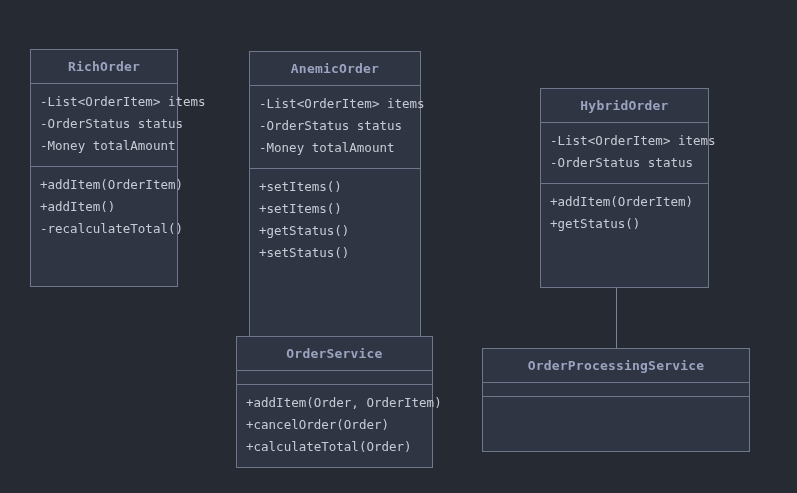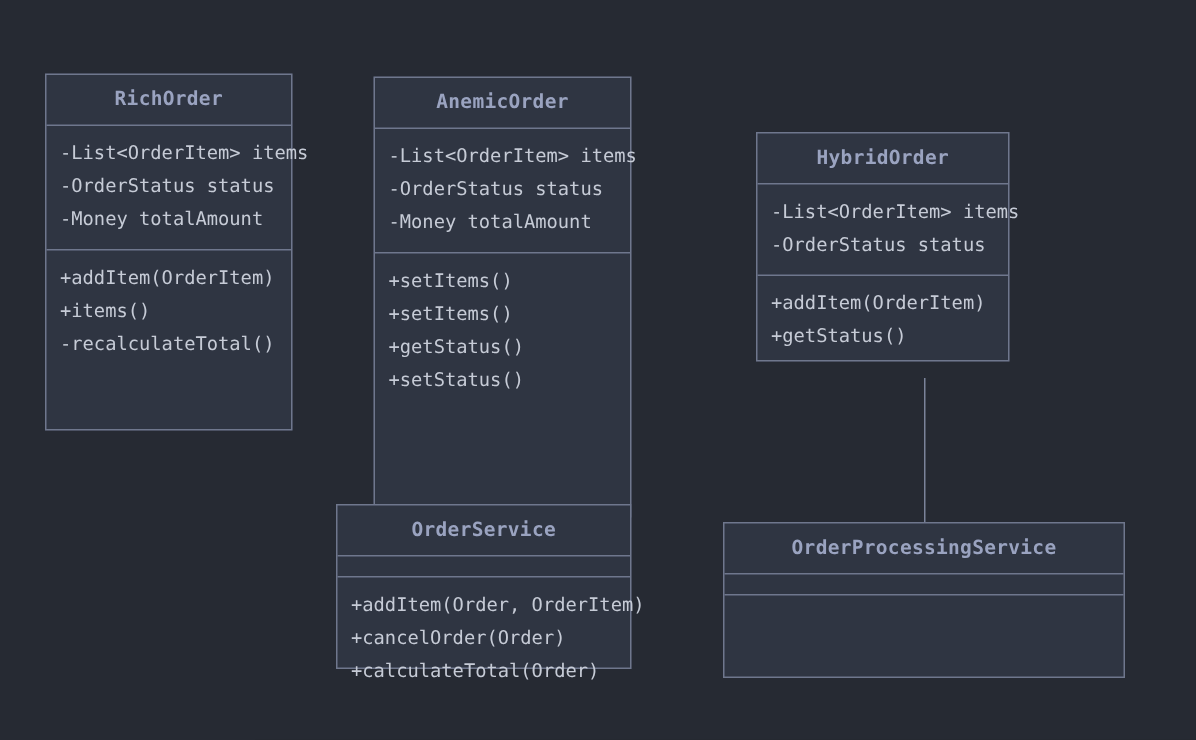--- a/index.html
+++ b/index.html
@@ -61,62 +61,62 @@
   }
 </style>
 </head>
 <body>
 
 <div id="canvas">
 
   <div class="connector" style="left:335px; top:288px; height:48px;"></div>
   <div class="connector" style="left:616px; top:252px; height:96px;"></div>
 
-  <div class="uml-class" style="left:30px; top:49px; width:165px; height:238px;">
+  <div class="uml-class" style="left:30px; top:49px; width:148px; height:238px;">
     <div class="uml-title">RichOrder</div>
     <div class="uml-compartment attrs">
       <div class="uml-row">-List&lt;OrderItem&gt; items</div>
       <div class="uml-row">-OrderStatus status</div>
       <div class="uml-row">-Money totalAmount</div>
     </div>
     <div class="uml-compartment methods">
       <div class="uml-row">+addItem(OrderItem)</div>
-      <div class="uml-row">+items()</div>
+      <div class="uml-row">+addItem()</div>
       <div class="uml-row">-recalculateTotal()</div>
     </div>
   </div>
 
   <div class="uml-class" style="left:249px; top:51px; width:172px; height:294px;">
     <div class="uml-title">AnemicOrder</div>
     <div class="uml-compartment attrs">
       <div class="uml-row">-List&lt;OrderItem&gt; items</div>
       <div class="uml-row">-OrderStatus status</div>
       <div class="uml-row">-Money totalAmount</div>
     </div>
     <div class="uml-compartment methods">
       <div class="uml-row">+setItems()</div>
       <div class="uml-row">+setItems()</div>
       <div class="uml-row">+getStatus()</div>
       <div class="uml-row">+setStatus()</div>
     </div>
   </div>
 
-  <div class="uml-class" style="left:504px; top:88px; width:169px; height:153px;">
+  <div class="uml-class" style="left:540px; top:88px; width:169px; height:200px;">
     <div class="uml-title">HybridOrder</div>
     <div class="uml-compartment attrs">
       <div class="uml-row">-List&lt;OrderItem&gt; items</div>
       <div class="uml-row">-OrderStatus status</div>
     </div>
     <div class="uml-compartment methods">
       <div class="uml-row">+addItem(OrderItem)</div>
       <div class="uml-row">+getStatus()</div>
     </div>
   </div>
 
-  <div class="uml-class" style="left:224px; top:336px; width:197px; height:110px;">
+  <div class="uml-class" style="left:236px; top:336px; width:197px; height:132px;">
     <div class="uml-title">OrderService</div>
     <div class="uml-compartment attrs empty"></div>
     <div class="uml-compartment methods">
       <div class="uml-row">+addItem(Order, OrderItem)</div>
       <div class="uml-row">+cancelOrder(Order)</div>
       <div class="uml-row">+calculateTotal(Order)</div>
     </div>
   </div>
 
   <div class="uml-class" style="left:482px; top:348px; width:268px; height:104px;">

